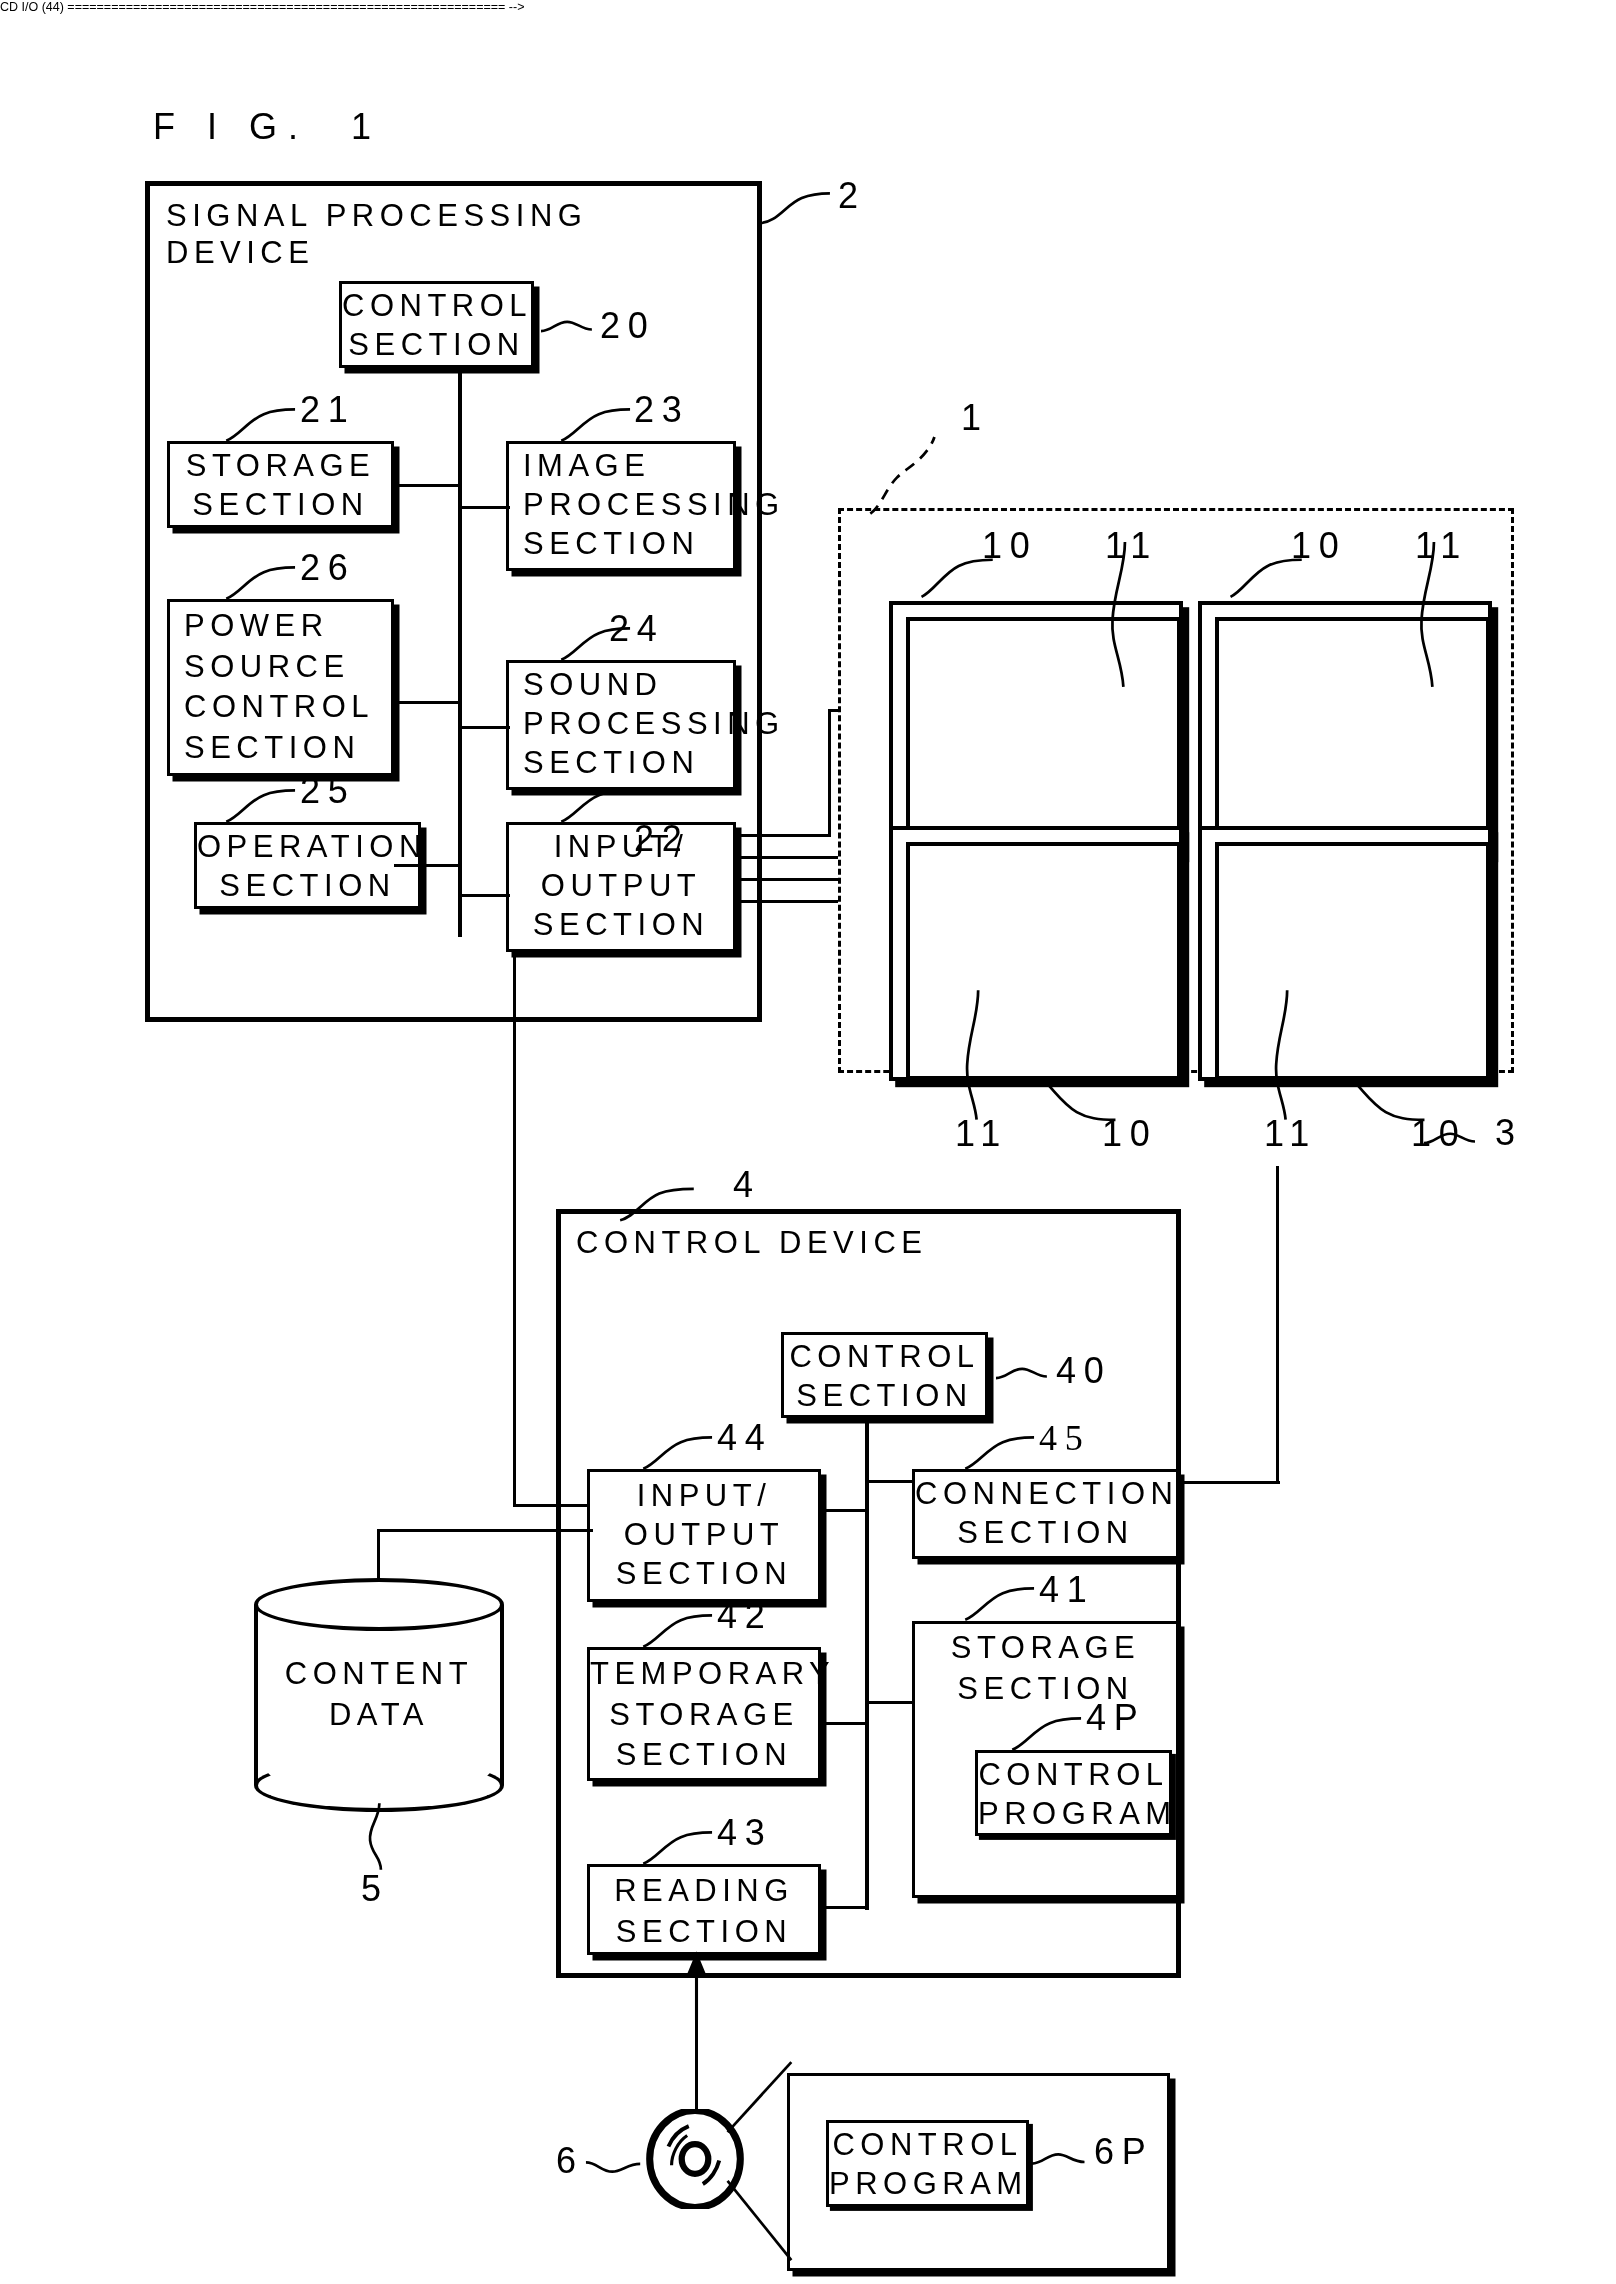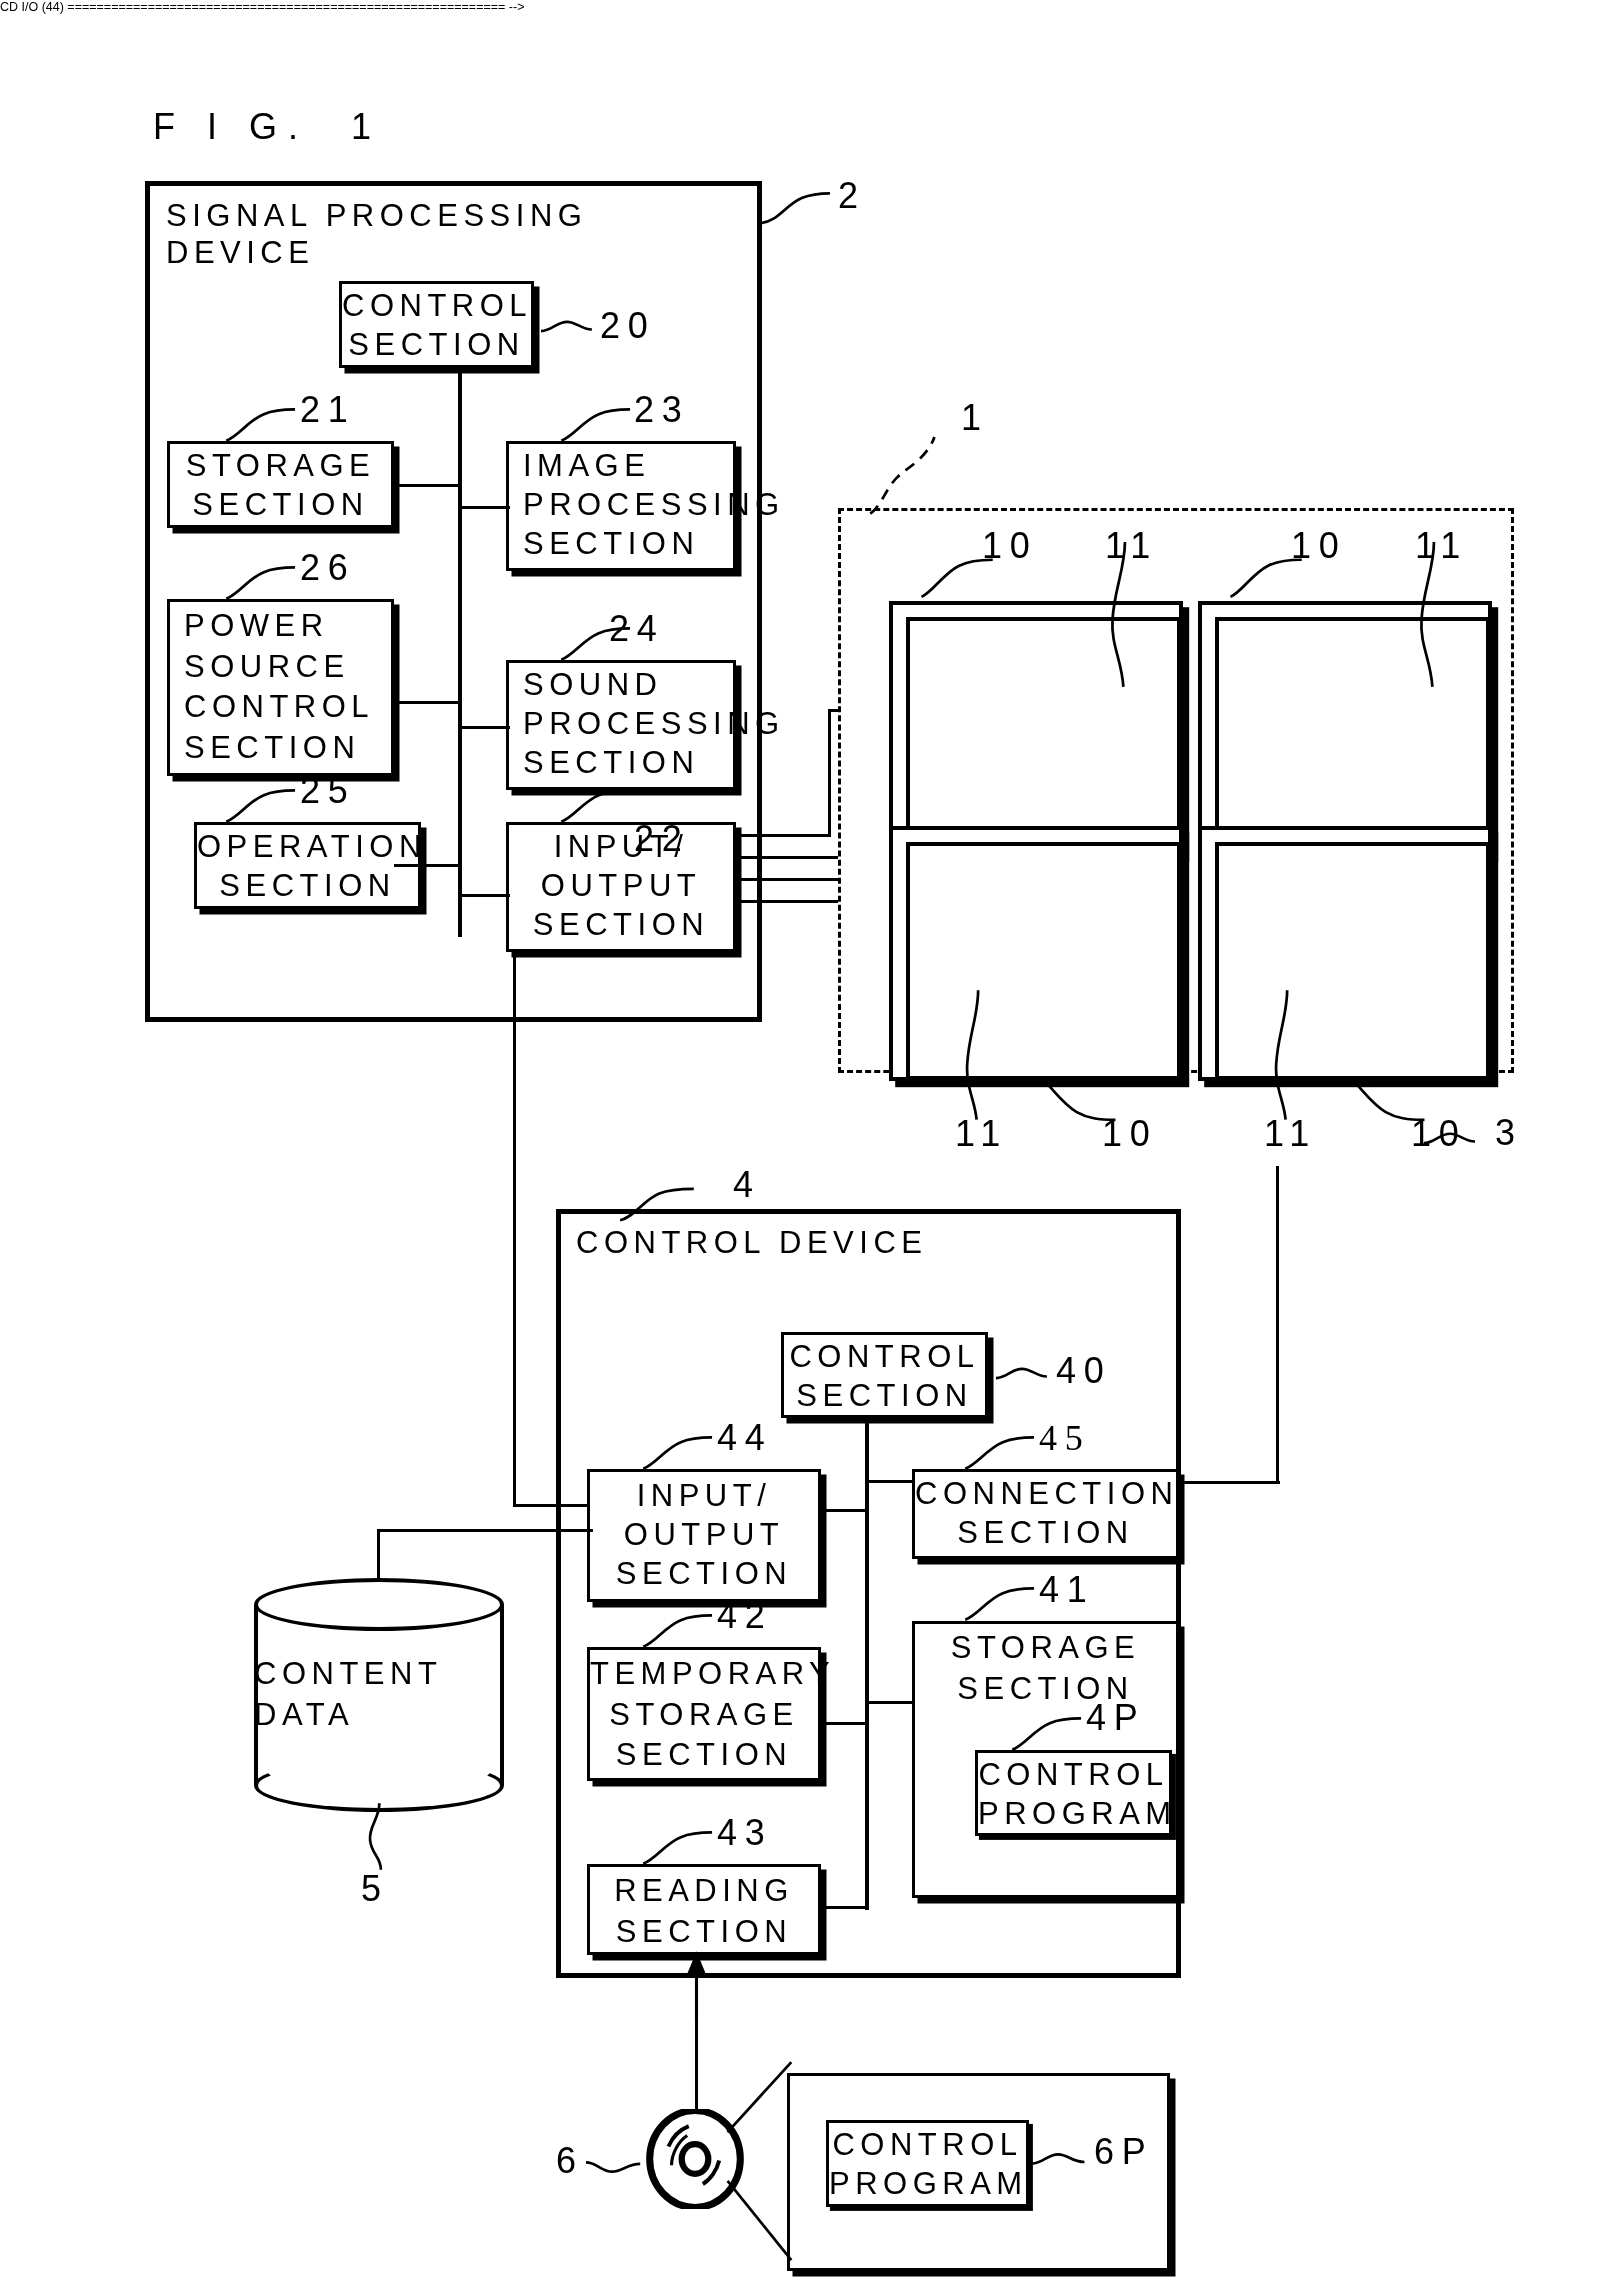--- a/index.html
+++ b/index.html
@@ -127,20 +127,21 @@
     border-radius: 50%;
     box-sizing: border-box;
     background: #fff;
   }
   .cyl .top { top: 0; }
   .cyl .bot { bottom: 0; border-top-color: transparent; }
   .cyl .cyl-lbl {
     position: absolute;
     left: 0; right: 0;
     top: 75px;
+    text-align: center;
     font-size: 31px;
     letter-spacing: 5.5px;
     line-height: 41px;
     white-space: pre;
   }
 
   
   .disc { position: absolute; }
 
   

